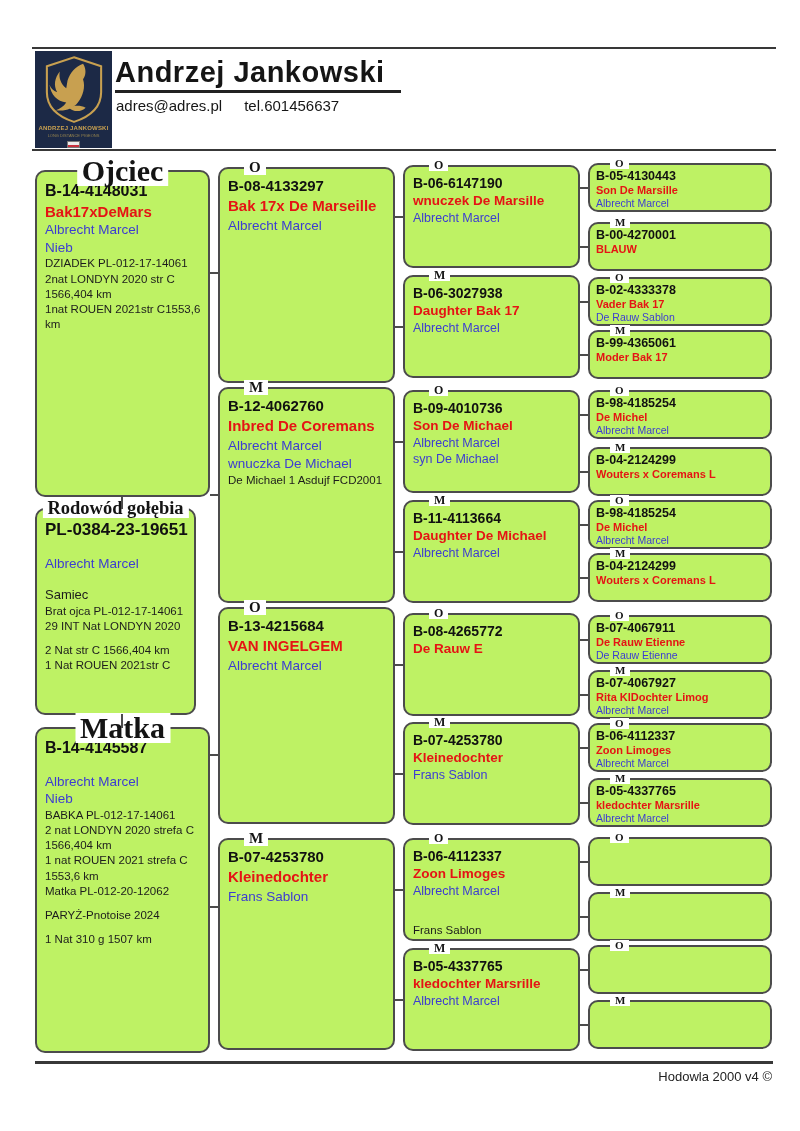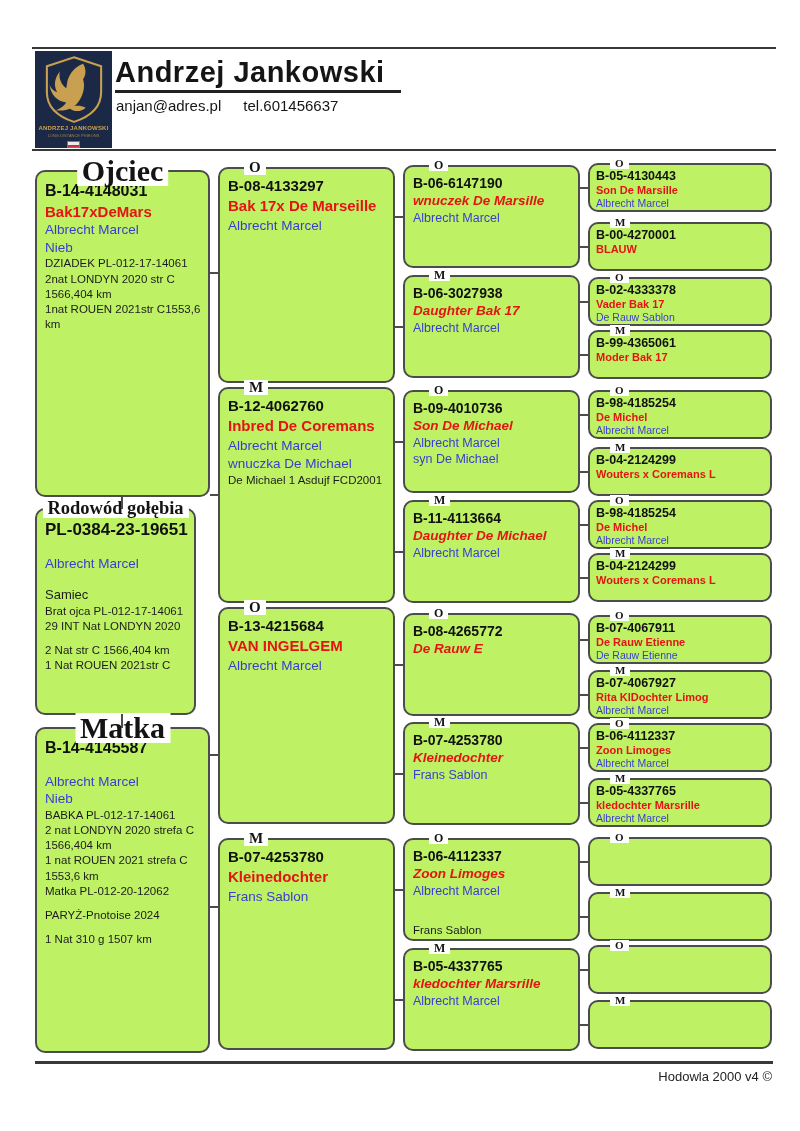--- a/index.html
+++ b/index.html
@@ -41,21 +41,21 @@
   .sp.gap{height:14px;} .sp.gapsm{height:9px;}
   .g1 .lines{padding-top:9px;}
   .g1 .ln{line-height:1.3;}
   .g1 .ring{font-size:16px;} .g1 .ring-lg{font-size:17px;}
   .g1 .red{font-size:15px;} .g1 .blue{font-size:13.5px;}
   .g1 .note{font-size:11.5px;line-height:1.32;} .g1 .note-lg{font-size:13px;}
   .g2 .ln{line-height:1.35;}
   .g2 .ring{font-size:15px;} .g2 .red{font-size:15px;}
   .g2 .blue{font-size:13.5px;} .g2 .note{font-size:11.5px;}
   .g3 .ln{line-height:1.3;}
-  .g3 .ring{font-size:14px;} .g3 .red{font-size:13.5px;font-style:italic;}
+  .g3 .ring{font-size:14px;} .g3 .red{font-size:13.5px;}
   .g3 .blue{font-size:12.5px;} .g3 .note{font-size:11.5px;}
   .g3 .sp.gap{height:24px;}
   .g4 .lines{padding:4px 2px 8px 6px;}
   .g4 .ln{line-height:1.2;}
   .g4 .ring{font-size:12.5px;} .g4 .red{font-size:11px;} .g4 .blue{font-size:10.5px;}
   .conn{position:absolute;background:var(--line);}
   #footer{left:0;top:1069px;width:772px;text-align:right;font-size:13px;color:#222;}
 </style>
 </head>
 <body>
@@ -71,21 +71,21 @@
   <div class="logo-name">ANDRZEJ JANKOWSKI</div>
   <div class="logo-tag">LONG DISTANCE PIGEONS</div>
   <div class="logo-flag">
       <div class="w"></div>
       <div class="r"></div>
     </div>
 </div>
 
 <div class="abs" id="title">Andrzej Jankowski</div>
 <div class="abs" id="addr">
-  <div><span>anjan@adres.pl</span><span class="tel">tel.601456637</span></div>
+  <div><span>adres@adres.pl</span><span class="tel">tel.601456637</span></div>
 </div>
 
 <div class="rule" style="left:32px;top:149px;width:744px;height:2px;"></div>
 
 <div id="pedigree">
     <div class="pbox g1" style="left: 35px; top: 170px; width: 175px; height: 327px;">
       <span class="legend title-lg">Ojciec</span>
       <div class="lines">
         <div class="ln ring">B-14-4148031</div>
         <div class="ln red">Bak17xDeMars</div>

